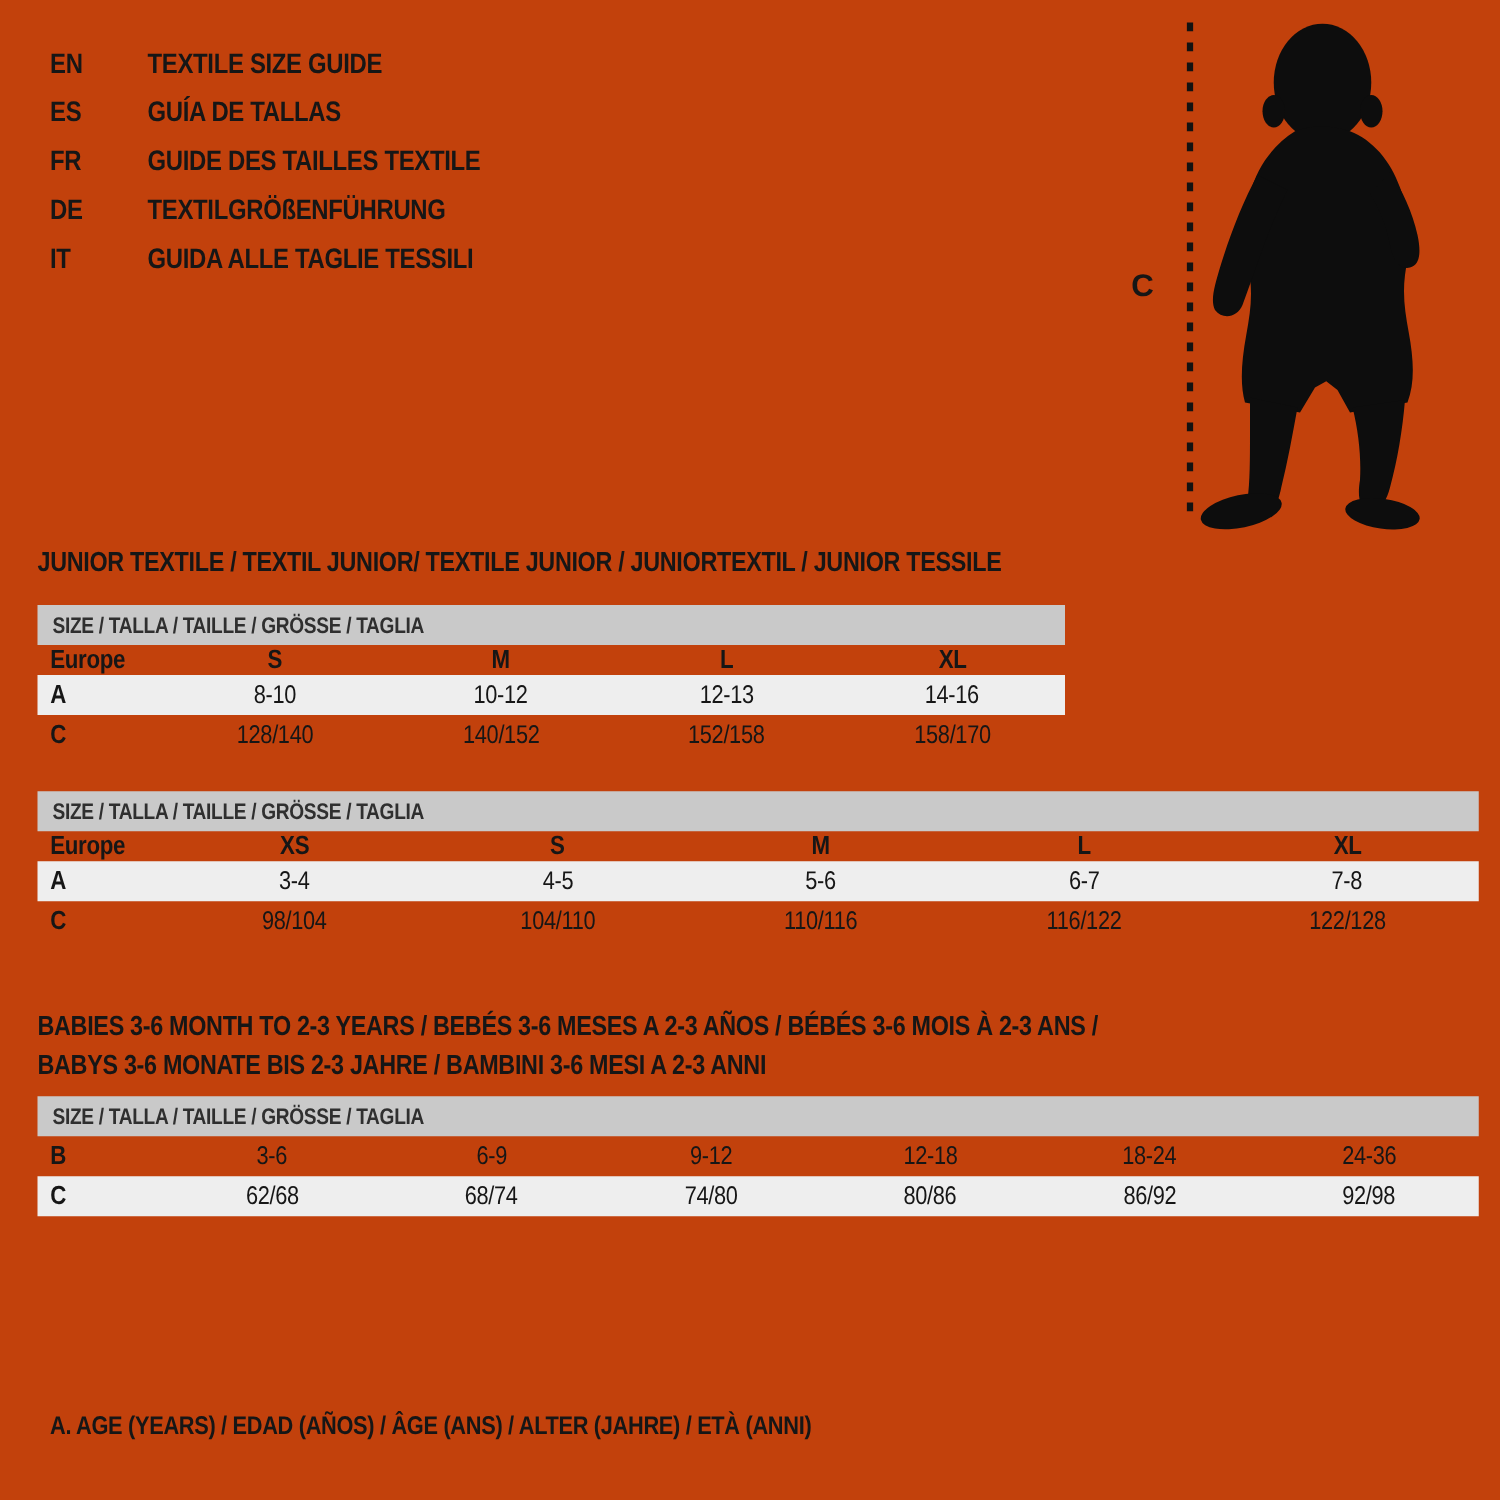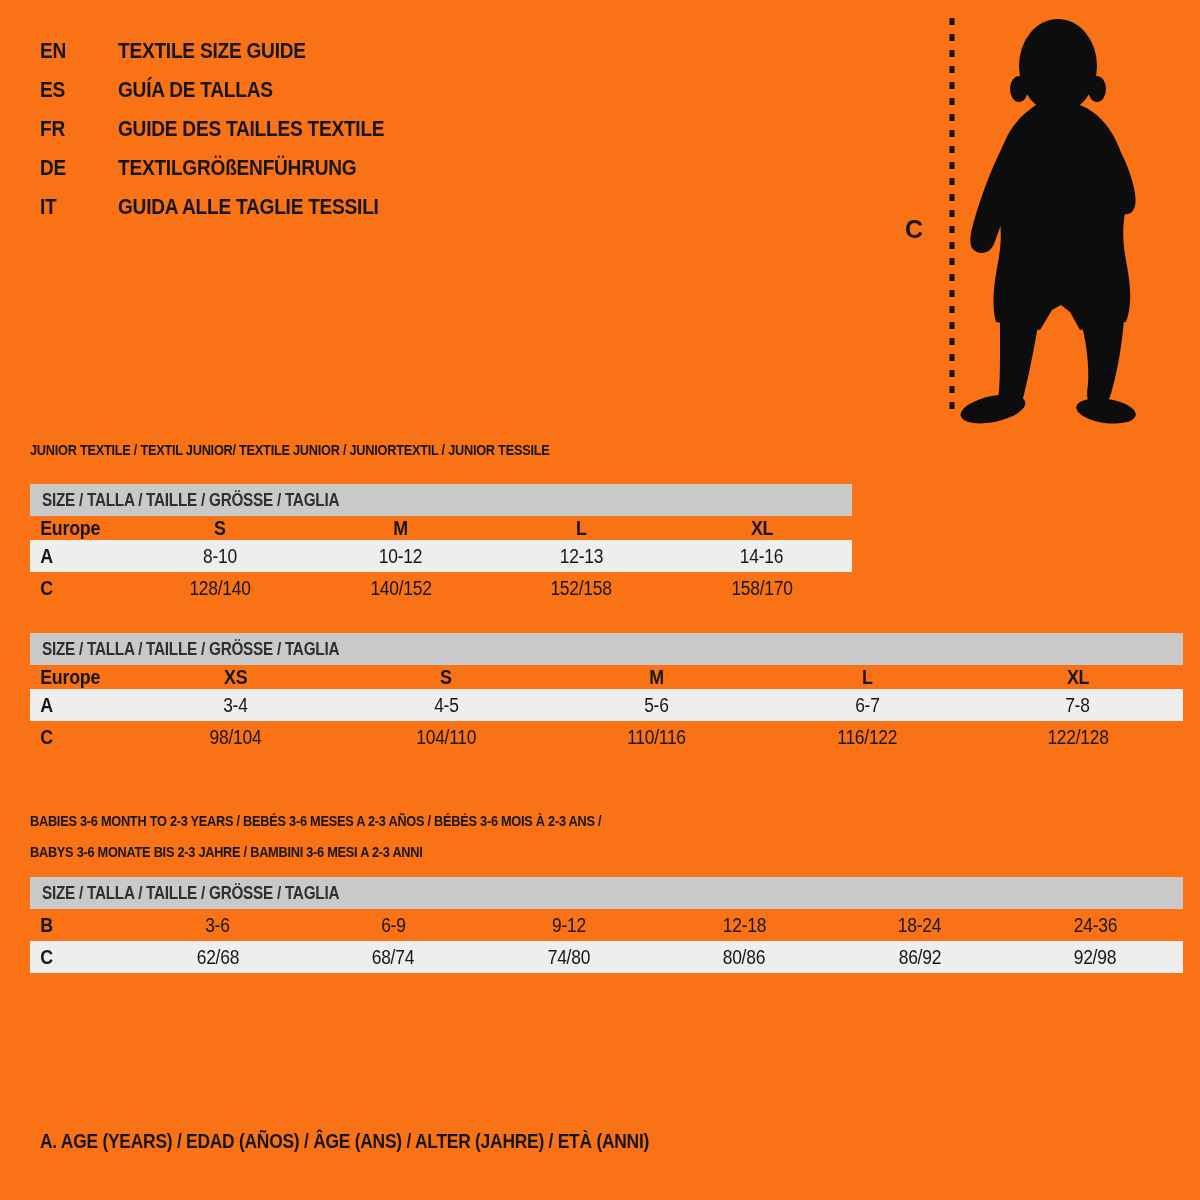--- a/index.html
+++ b/index.html
@@ -1,36 +1,36 @@
 <!DOCTYPE html>
 <html><head>
 <meta charset="utf-8">
 <style>
   html,body{margin:0;padding:0;background:#fff;}
   .page{
-    position:relative;width:1200px;height:1200px;background:#f97316;
+    position:relative;width:1200px;height:1200px;background:#c2410c;
     font-family:"Liberation Sans",sans-serif;color:#161616;overflow:hidden;
   }
   
   .sq{display:inline-block;white-space:nowrap;transform:scaleX(0.85);letter-spacing:-0.3px;}
   .sql{transform-origin:0 50%;}
   .sqc{transform-origin:50% 50%;}
 
   
   .lang-list{position:absolute;left:40px;top:31px;}
   .lang-row{display:grid;grid-template-columns:78px auto;height:39px;align-items:center;
     font-weight:bold;font-size:22.5px;}
 
   
   .figure{position:absolute;left:940px;top:0;width:260px;height:440px;}
   .c-label{position:absolute;left:905px;top:215px;font-size:25px;font-weight:bold;}
 
   
   .sections{position:absolute;left:30px;top:438px;width:1153px;}
-  .section-title{font-size:15px;font-weight:bold;}
+  .section-title{font-size:22px;font-weight:bold;}
   .title-line{line-height:24px;}
   .sec-junior .section-title{margin-bottom:22px;}
   .sec-junior .size-table{width:822px;}
   .sec-children{margin-top:29px;}
   .sec-children .section-title{margin-bottom:25px;}
   .sec-children .size-table{width:1153px;}
   .sec-babies{margin-top:52px;}
   .sec-babies .title-line{line-height:31px;}
   .sec-babies .section-title{margin-bottom:10px;}
   .sec-babies .size-table{width:1153px;}

